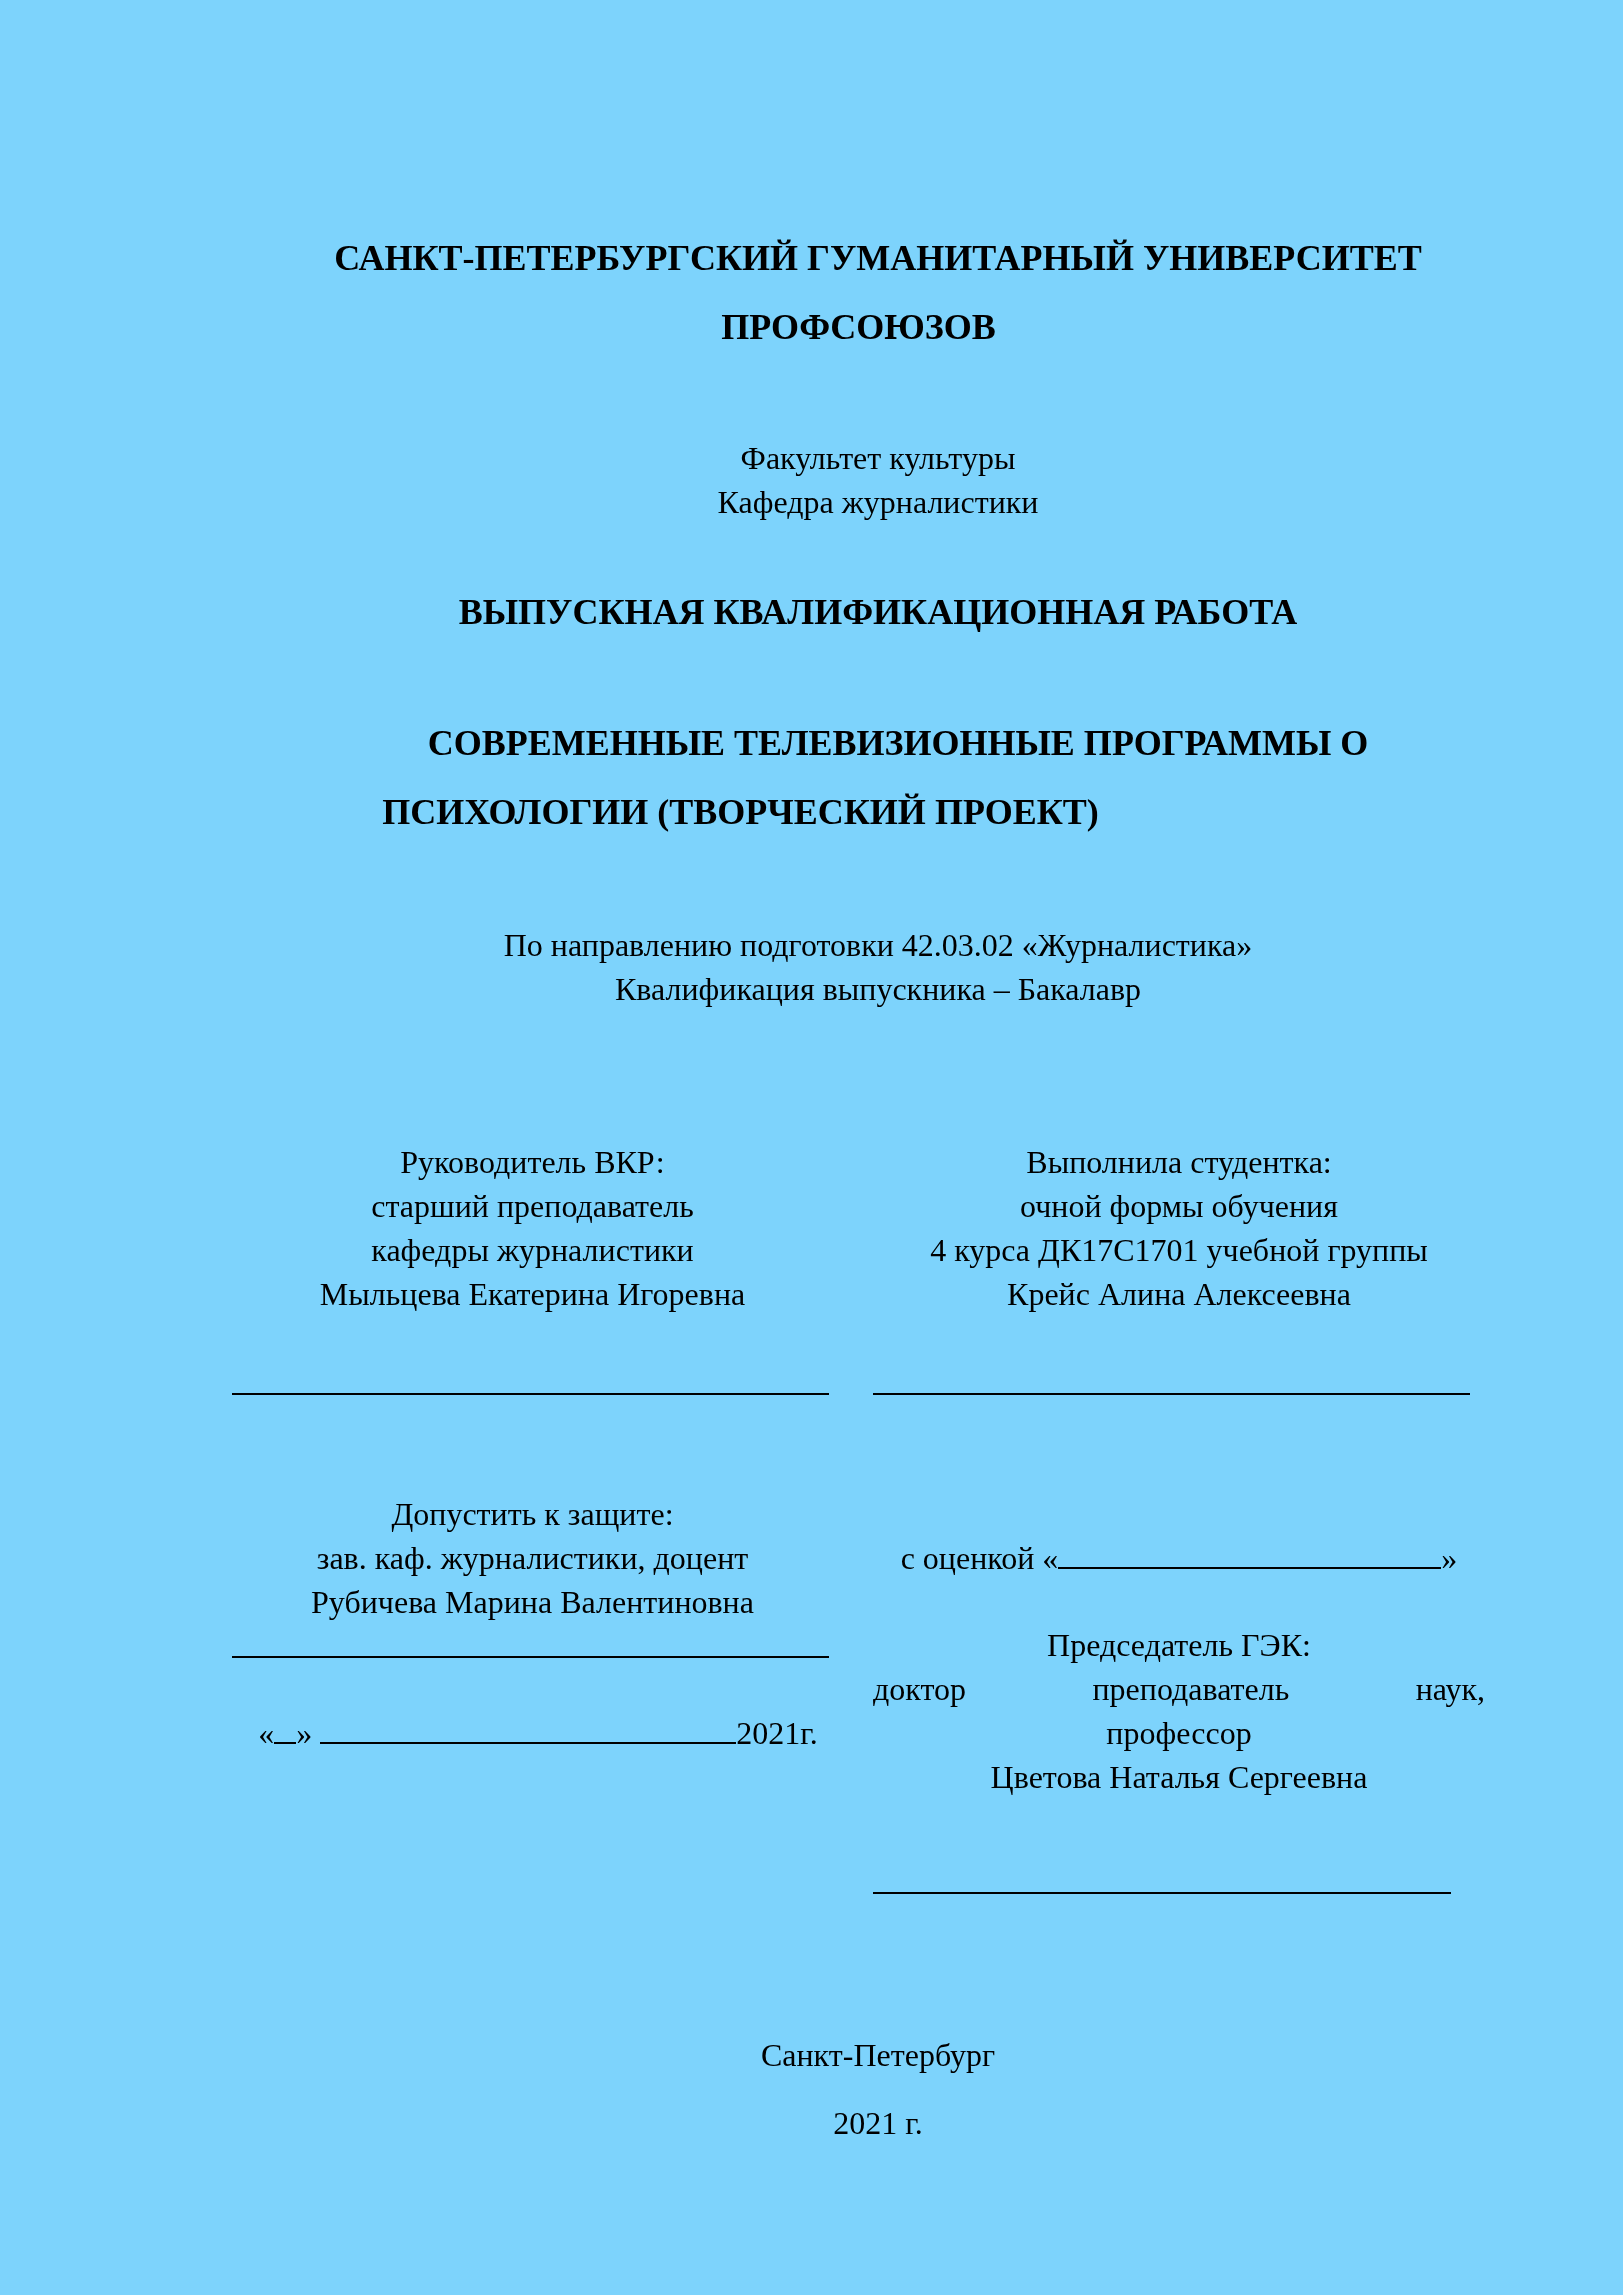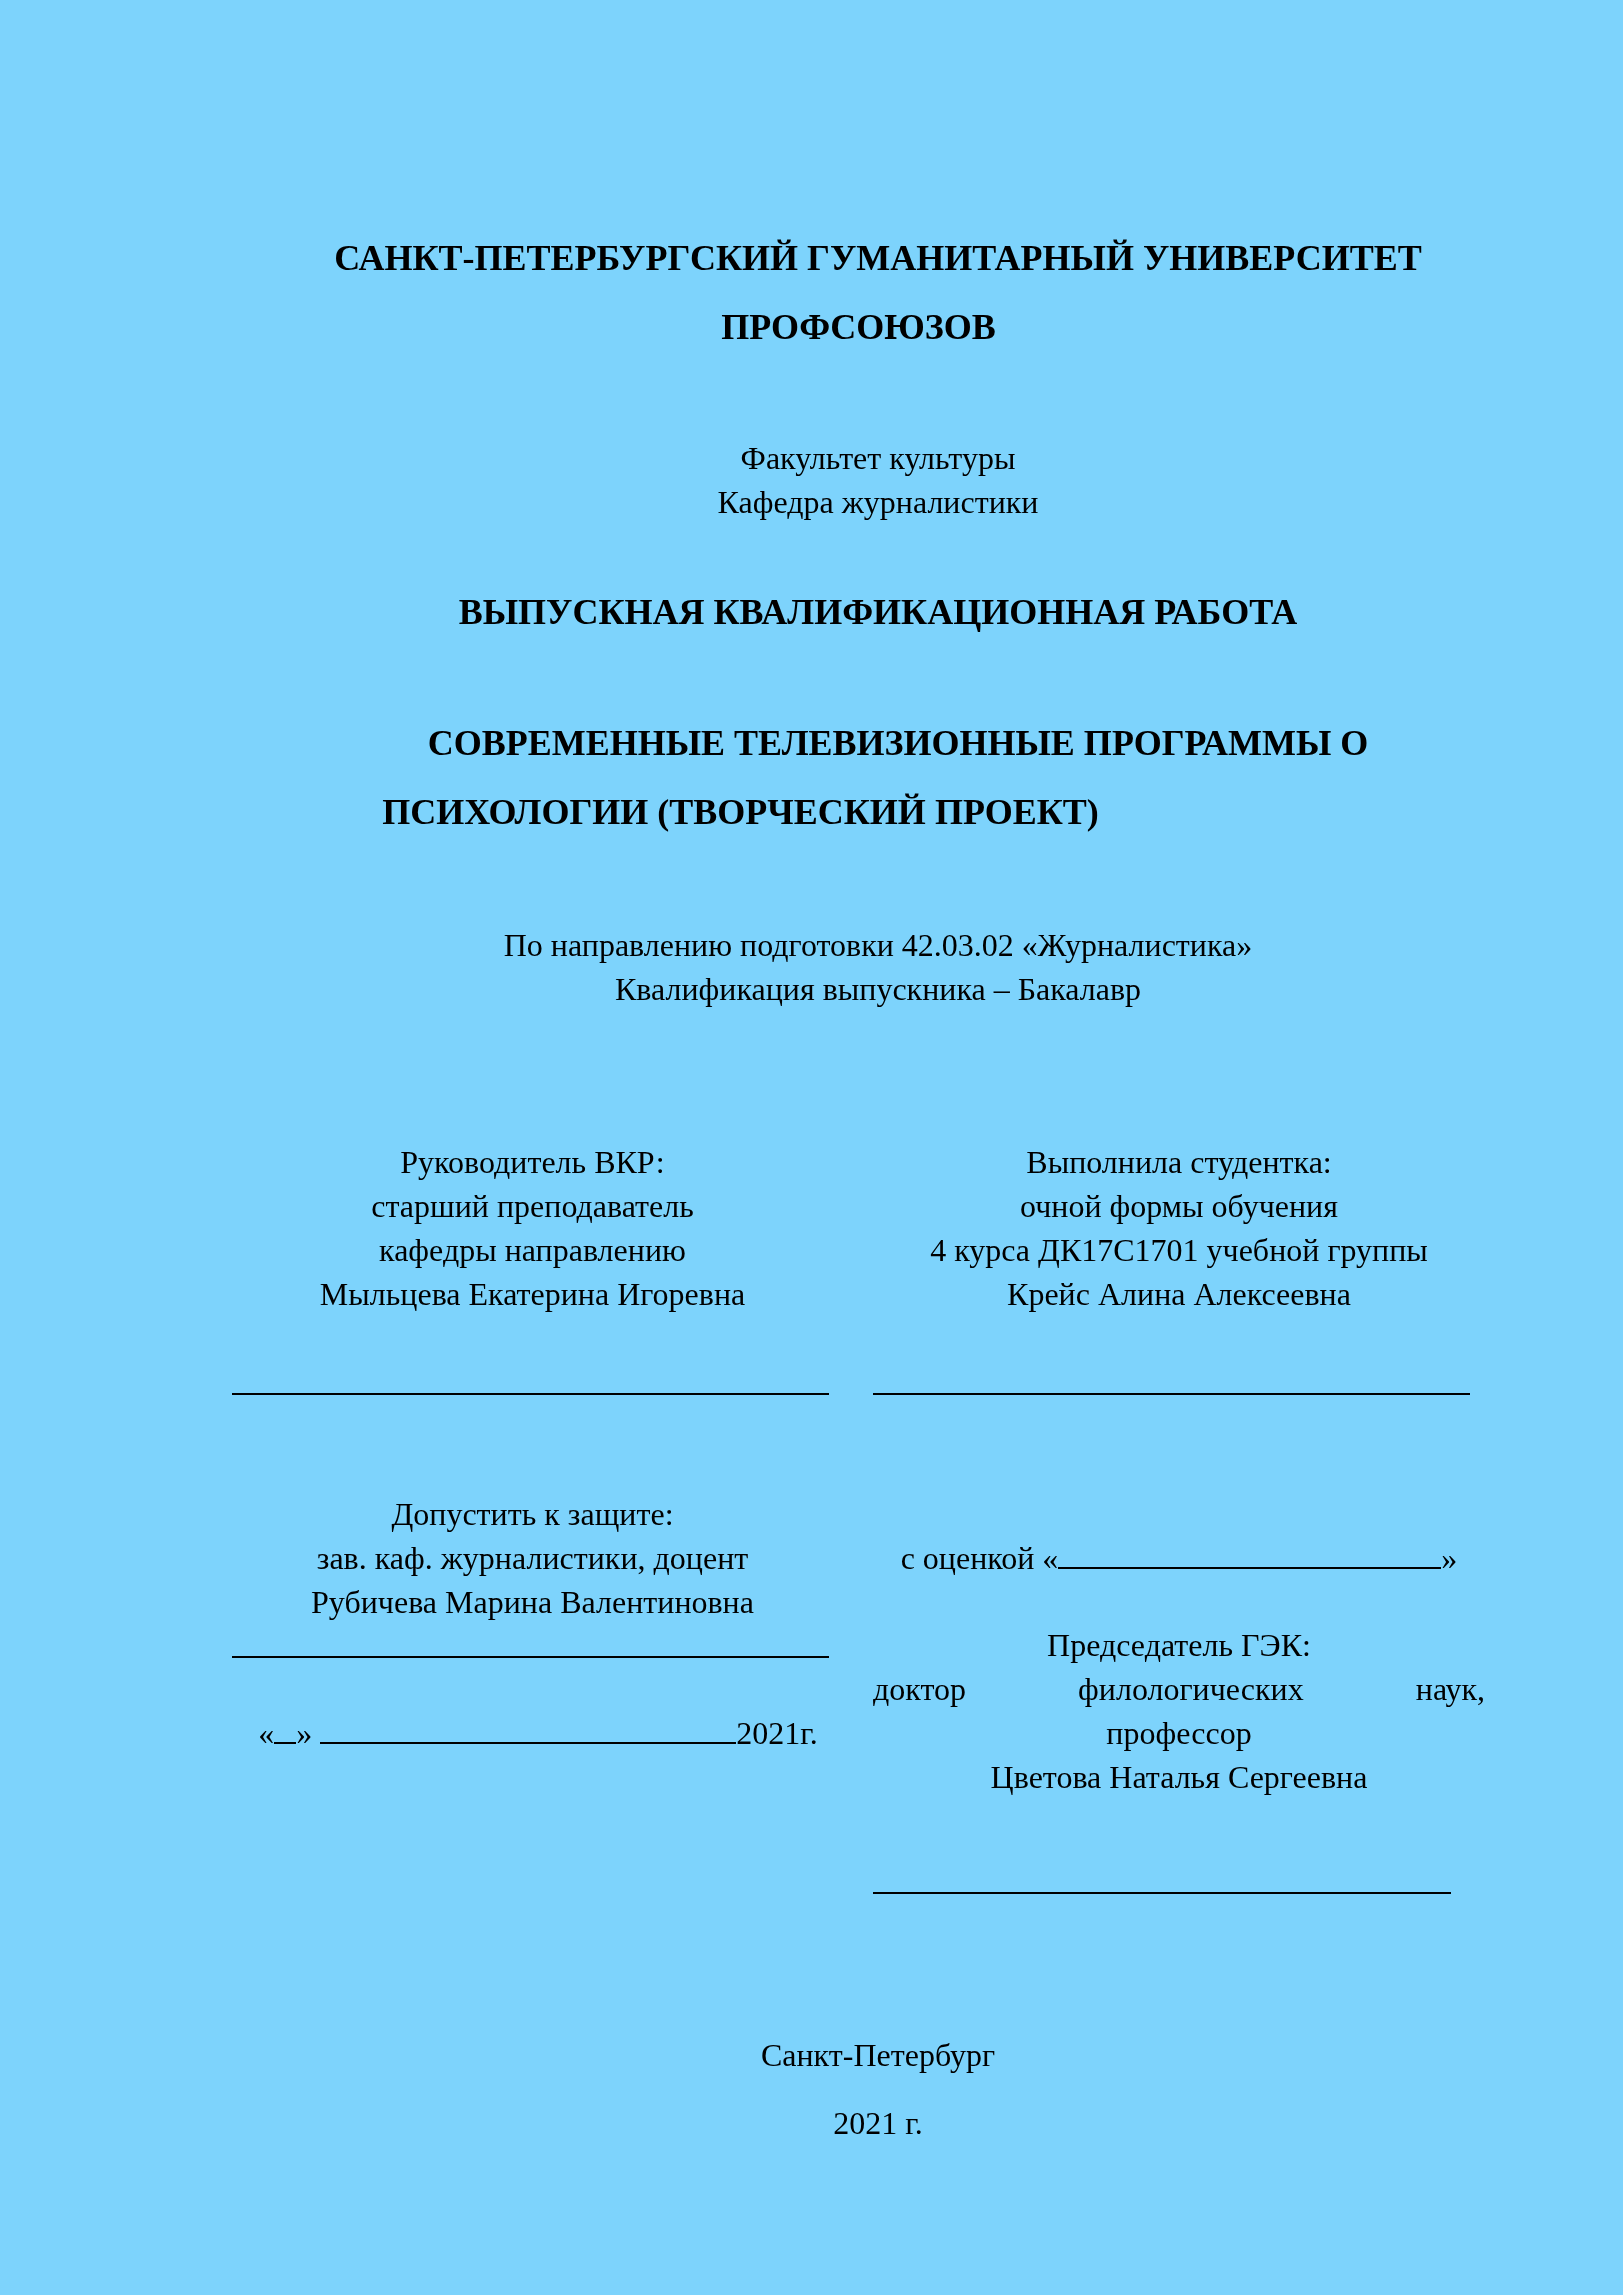--- a/index.html
+++ b/index.html
@@ -75,21 +75,21 @@
 
   <div id="work-type" class="abs center title-lg">ВЫПУСКНАЯ КВАЛИФИКАЦИОННАЯ РАБОТА</div>
   <div id="topic-1" class="abs center title-lg">СОВРЕМЕННЫЕ ТЕЛЕВИЗИОННЫЕ ПРОГРАММЫ О</div>
   <div id="topic-2" class="abs center title-lg">ПСИХОЛОГИИ (ТВОРЧЕСКИЙ ПРОЕКТ)</div>
   <div id="direction" class="abs center body-txt">По направлению подготовки 42.03.02 «Журналистика»</div>
   <div id="qualif" class="abs center body-txt">Квалификация выпускника – Бакалавр</div>
 
   <div class="abs col-left body-txt" style="top:1140px;">
     <span class="line">Руководитель ВКР:</span>
     <span class="line">старший преподаватель</span>
-    <span class="line">кафедры направлению</span>
+    <span class="line">кафедры журналистики</span>
     <span class="line">Мыльцева Екатерина Игоревна</span>
   </div>
   <div class="sign-line" style="left:232px; width:597px; top:1393px;"></div>
 
   <div class="abs col-right body-txt" style="top:1140px;">
     <span class="line">Выполнила студентка:</span>
     <span class="line">очной формы обучения</span>
     <span class="line">4 курса ДК17С1701 учебной группы</span>
     <span class="line">Крейс Алина Алексеевна</span>
   </div>
@@ -108,21 +108,21 @@
   </div>
 
   <div class="abs body-txt" style="left:873px; top:1536px; width:612px;">
     <span>с оценкой «</span><span class="blank" style="width:383px;"></span><span>»</span>
   </div>
 
   <div class="abs col-right body-txt" style="top:1623px;">
     <span class="line">Председатель ГЭК:</span>
     <span class="line justify-line">
       <span>доктор</span>
-      <span>филологических</span>
+      <span>преподаватель</span>
       <span>наук,</span>
     </span>
     <span class="line">профессор</span>
     <span class="line">Цветова Наталья Сергеевна</span>
   </div>
   <div class="sign-line" style="left:873px; width:578px; top:1892px;"></div>
 
   <div id="city" class="abs center body-txt">Санкт-Петербург</div>
   <div id="year" class="abs center body-txt">2021 г.</div>
 

